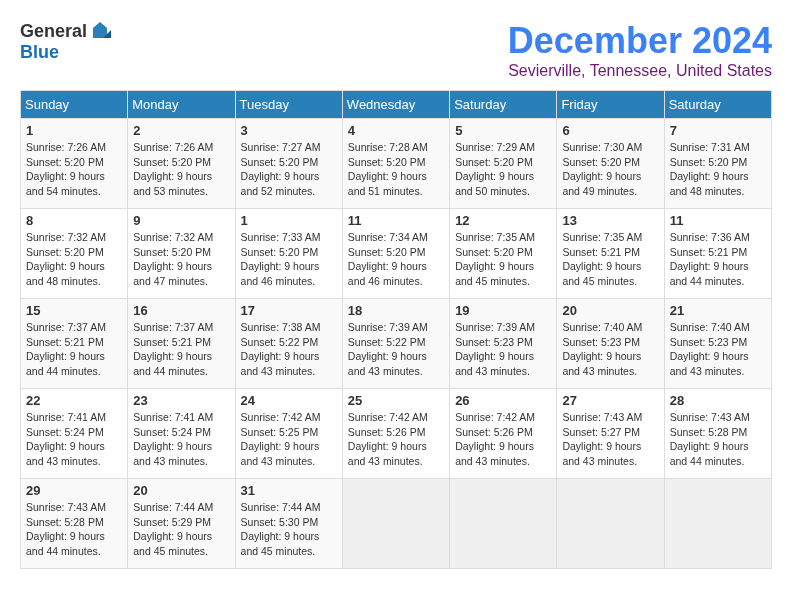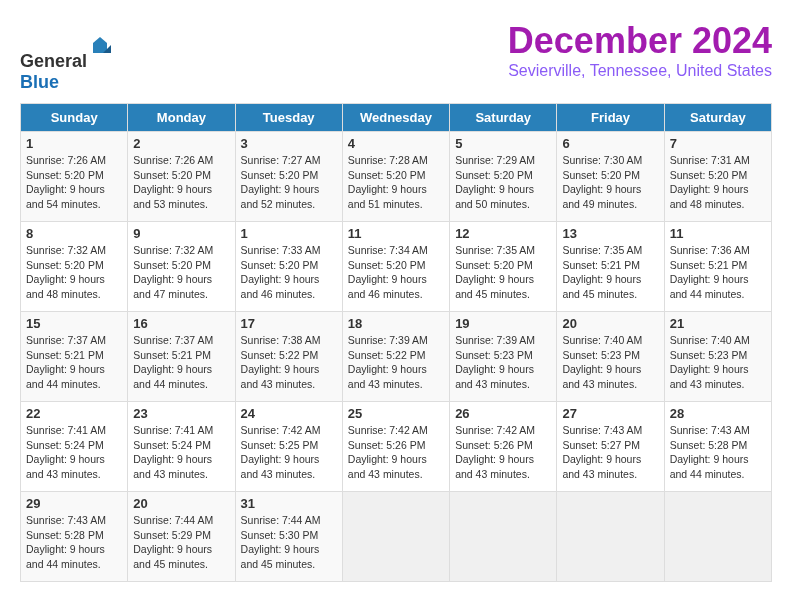--- a/index.html
+++ b/index.html
@@ -22,56 +22,55 @@
       align-items: flex-start;
     }
     .logo-text {
       display: flex;
       align-items: center;
     }
     .logo-general {
       font-size: 18px;
       font-weight: bold;
       color: #333;
-      margin-top: 31px;
     }
     .logo-blue {
       font-size: 18px;
       font-weight: bold;
       color: #1a6fb5;
     }
     .logo-icon {
       width: 22px;
       height: 22px;
       margin-left: 2px;
     }
     .title-area {
       text-align: right;
     }
     .month-title {
       font-size: 36px;
       font-weight: bold;
-      color: #a21caf;
+      color: #3b82f6;
     }
     .location {
       font-size: 16px;
-      color: #8b5cf6;
+      color: #701a75;
     }
     table {
       width: 100%;
       border-collapse: collapse;
       table-layout: fixed;
     }
     thead tr th {
       background-color: #2980b9;
       color: #fff;
-      padding: 6px 16px;
+      padding: 6px 4px;
       font-size: 13px;
-      font-weight: bold;
-      text-align: center;
+      font-weight: normal;
+      text-align: left;
       border: 1px solid #ddd;
     }
     tbody tr td {
       border: 1px solid #ddd;
       vertical-align: top;
       padding: 4px 5px;
       font-size: 10.5px;
       color: #333;
       height: 90px;
       background: #fff;

